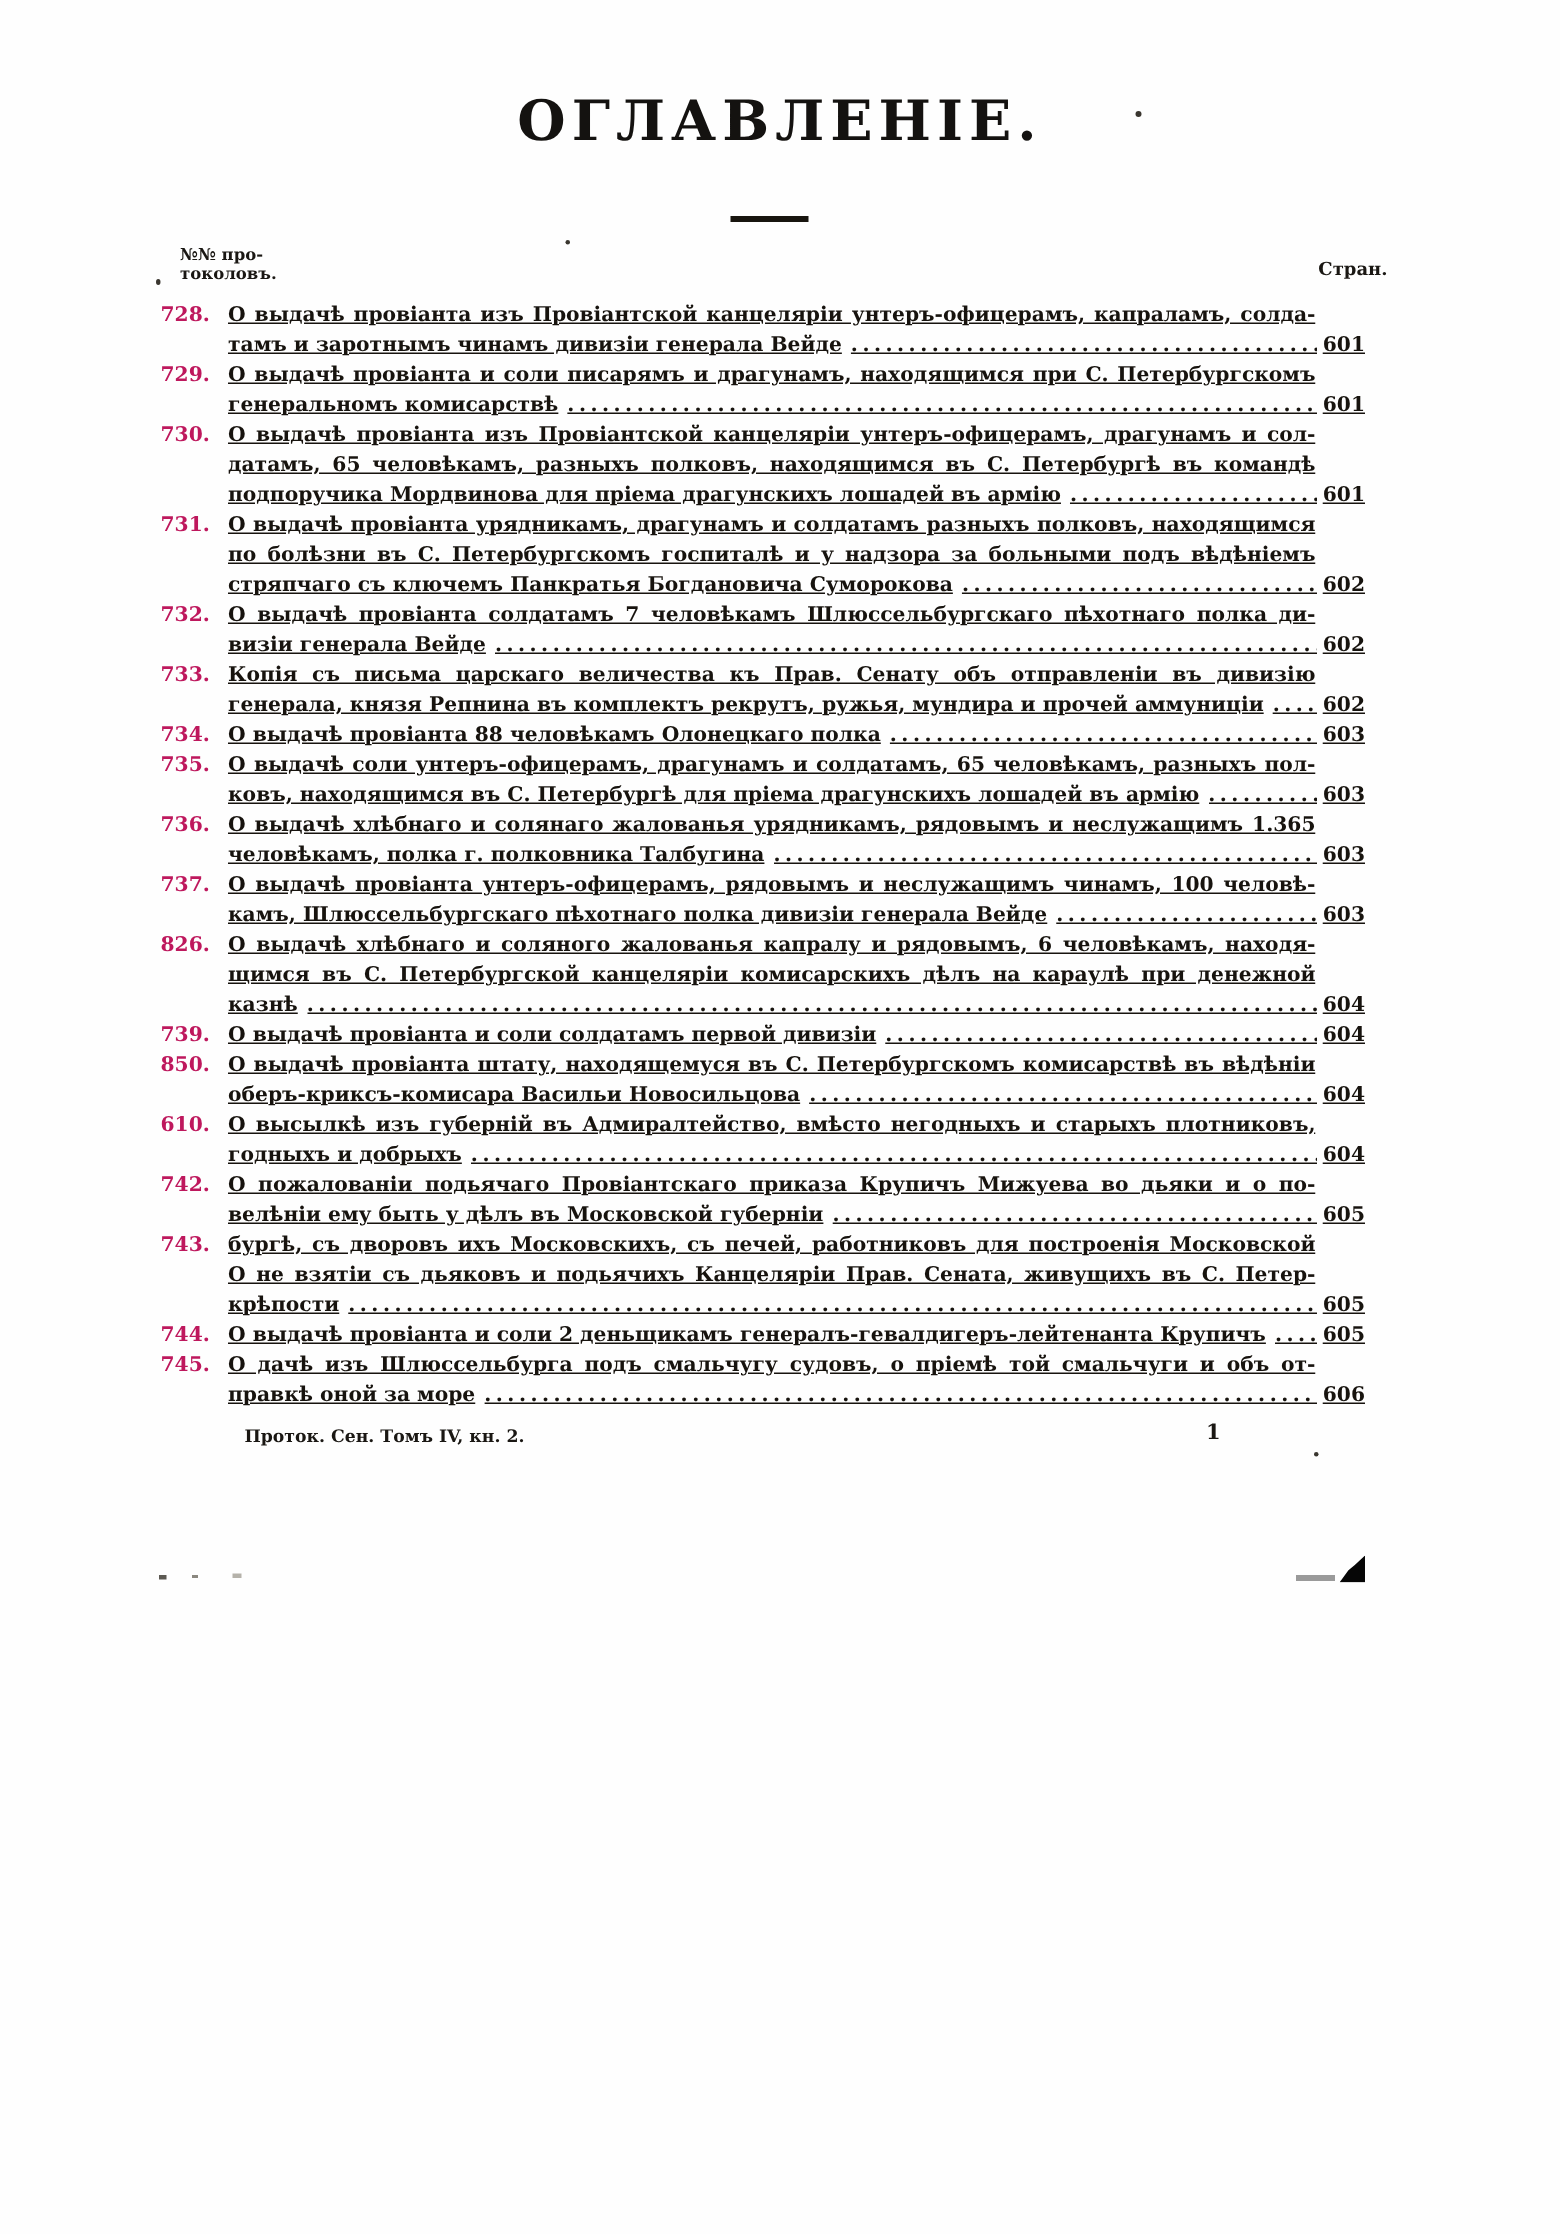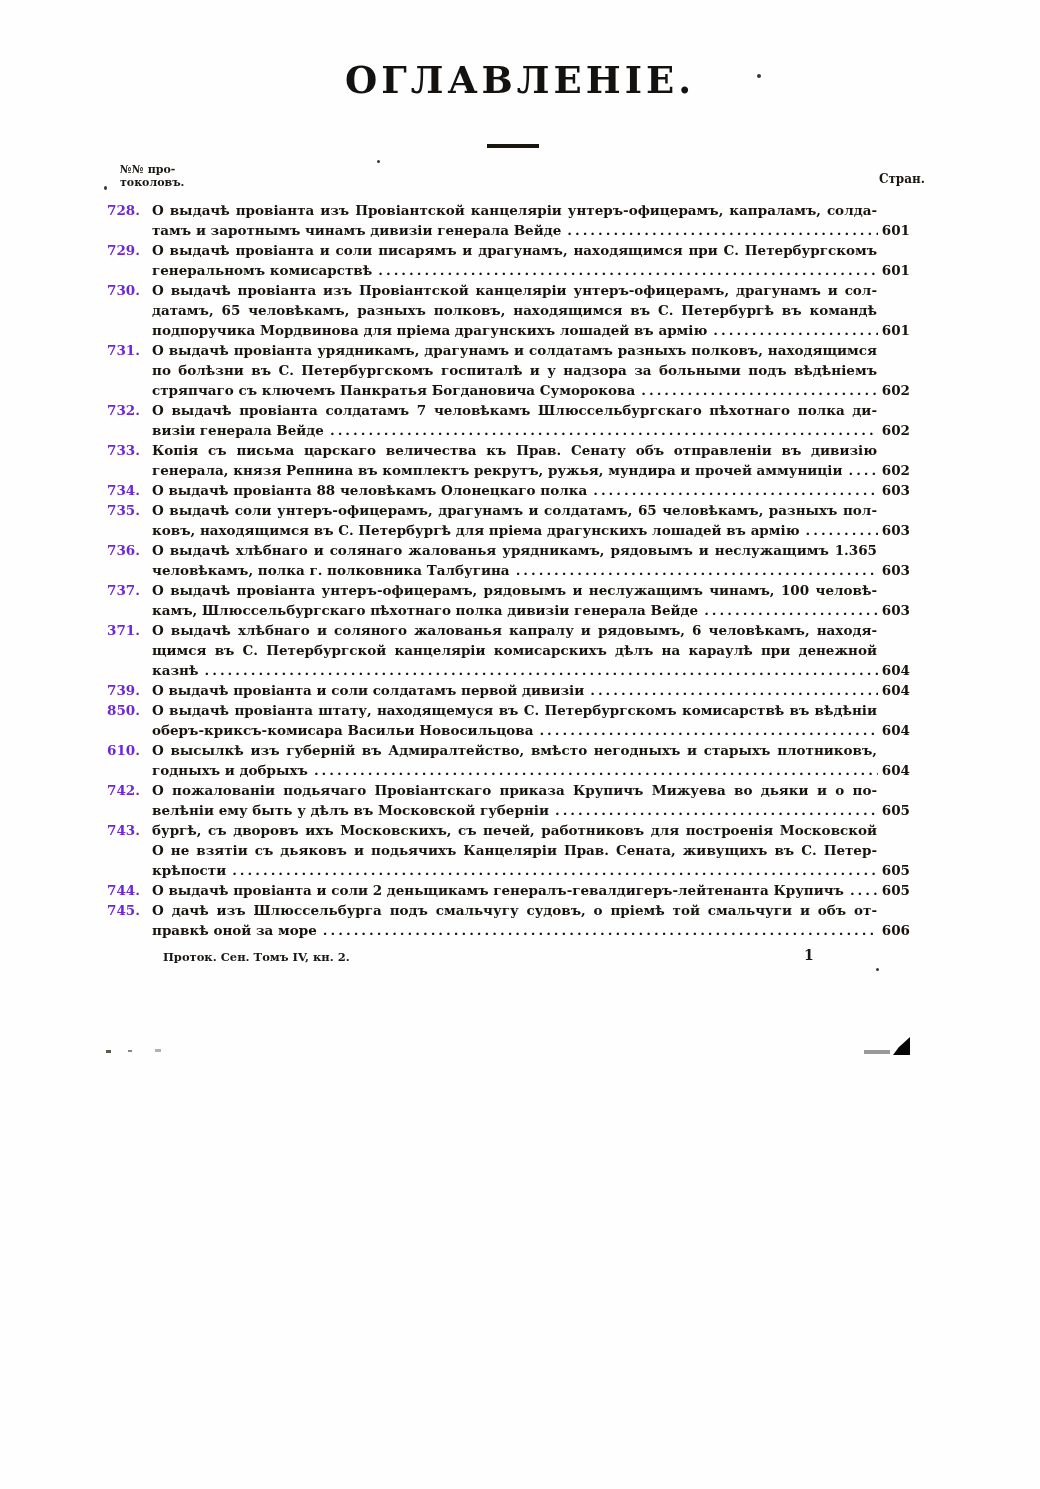--- a/index.html
+++ b/index.html
@@ -49,36 +49,38 @@
     top: 200px; left: 107px;
     width: 803px;
   }
   .entry { position: relative; padding-left: 45px; }
   .num {
     position: absolute;
     left: 0; top: 0;
     width: 42px;
     font-size: 13.5px; font-weight: 700;
     line-height: 20px;
-    color: #6d28d9;
+    color: #be185d;
   }
   .line {
     font-size: 13.5px; font-weight: 700;
     line-height: 20px;
     color: #17130e;
     overflow: hidden;
   }
   .line.just {
     margin-right: 33px;
     text-align: justify;
     text-align-last: justify;
+    text-decoration: underline;
   }
   .line.last {
     display: flex;
     align-items: baseline;
+    text-decoration: underline;
   }
   .line.last .txt { white-space: nowrap; }
   .leader {
     flex: 1;
     overflow: hidden;
     white-space: nowrap;
     letter-spacing: 3px;
     margin: 0 4px 0 6px;
     color: #17130e;
   }
@@ -224,21 +226,21 @@
       <div class="entry">
         <span class="num">737.</span>
         <div class="line just">О выдачѣ провіанта унтеръ-офицерамъ, рядовымъ и неслужащимъ чинамъ, 100 человѣ-</div>
         <div class="line last">
           <span class="txt">камъ, Шлюссельбургскаго пѣхотнаго полка дивизіи генерала Вейде</span>
           <span class="leader">........................................................................................................................................................................................................</span>
           <span class="pg">603</span>
         </div>
       </div>
       <div class="entry">
-        <span class="num">371.</span>
+        <span class="num">826.</span>
         <div class="line just">О выдачѣ хлѣбнаго и соляного жалованья капралу и рядовымъ, 6 человѣкамъ, находя-</div>
         <div class="line just">щимся въ С. Петербургской канцеляріи комисарскихъ дѣлъ на караулѣ при денежной</div>
         <div class="line last">
           <span class="txt">казнѣ</span>
           <span class="leader">........................................................................................................................................................................................................</span>
           <span class="pg">604</span>
         </div>
       </div>
       <div class="entry">
         <span class="num">739.</span>

